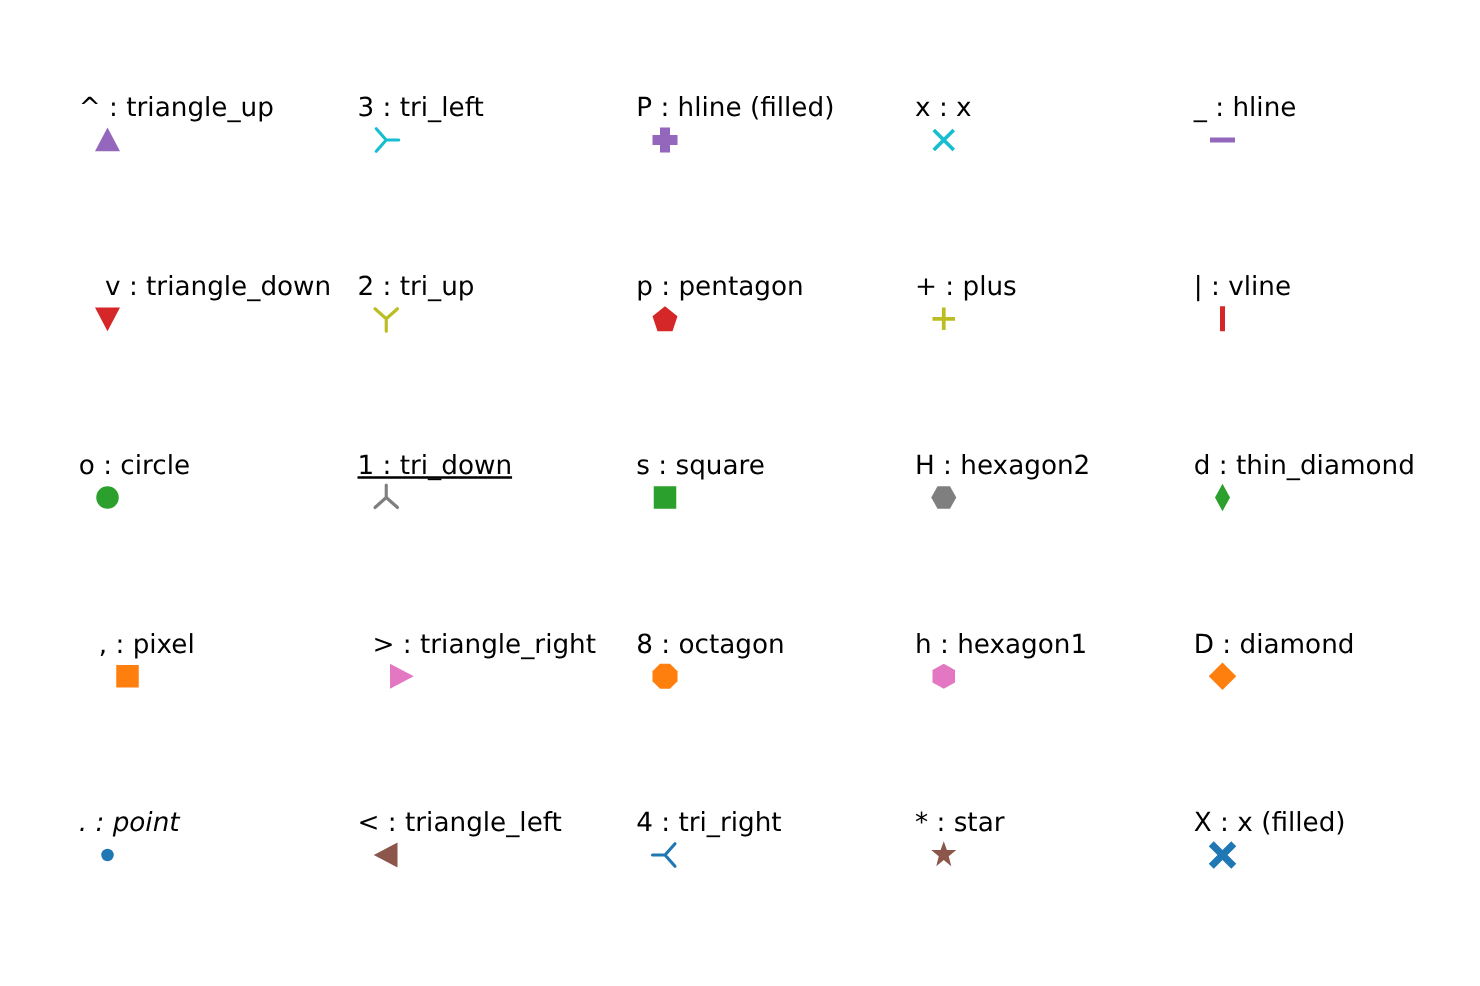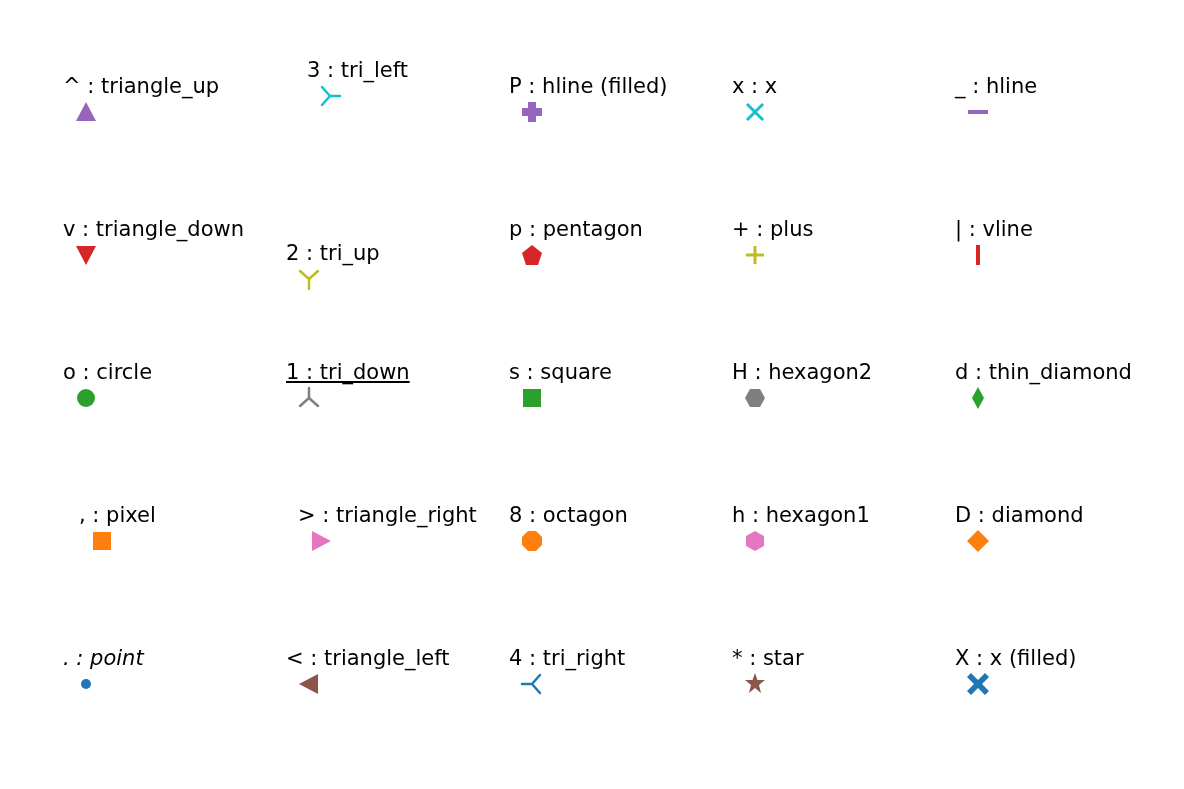--- a/index.html
+++ b/index.html
@@ -39,21 +39,21 @@
 
 <div id="grid">
     <div class="cell" style="left: 63px; top: 75px;">
       <span class="label">^ : triangle_up</span>
       <span class="marker">
         <svg width="22" height="22">
           <polygon points="11,1 21,20 1,20" fill="#9467bd"></polygon>
         </svg>
       </span>
     </div>
-    <div class="cell" style="left: 286px; top: 59px; margin-left: 21px;">
+    <div class="cell" style="left: 286px; top: 75px;">
       <span class="label">3 : tri_left</span>
       <span class="marker">
         <svg width="22" height="22">
           <path d="M11 11 L21 11 M11 11 L3 2 M11 11 L3 20" stroke="#17becf" stroke-width="2.5" fill="none" stroke-linecap="round"></path>
         </svg>
       </span>
     </div>
     <div class="cell" style="left: 509px; top: 75px;">
       <span class="label">P : hline (filled)</span>
       <span class="marker">
@@ -71,29 +71,29 @@
       </span>
     </div>
     <div class="cell" style="left: 955px; top: 75px;">
       <span class="label">_ : hline</span>
       <span class="marker">
         <svg width="22" height="22">
           <line x1="1" y1="11" x2="21" y2="11" stroke="#9467bd" stroke-width="4"></line>
         </svg>
       </span>
     </div>
-    <div class="cell" style="left: 63px; top: 218px;">
+    <div class="cell" style="left: 63px; top: 218px; text-align: center;">
       <span class="label">v : triangle_down</span>
       <span class="marker">
         <svg width="22" height="22">
           <polygon points="1,2 21,2 11,21" fill="#d62728"></polygon>
         </svg>
       </span>
     </div>
-    <div class="cell" style="left: 286px; top: 218px; margin-top: 24px;">
+    <div class="cell" style="left: 286px; top: 218px;">
       <span class="label">2 : tri_up</span>
       <span class="marker">
         <svg width="22" height="22">
           <path d="M11 11 L11 21 M11 11 L2 3 M11 11 L20 3" stroke="#bcbd22" stroke-width="2.5" fill="none" stroke-linecap="round"></path>
         </svg>
       </span>
     </div>
     <div class="cell" style="left: 509px; top: 218px;">
       <span class="label">p : pentagon</span>
       <span class="marker">

